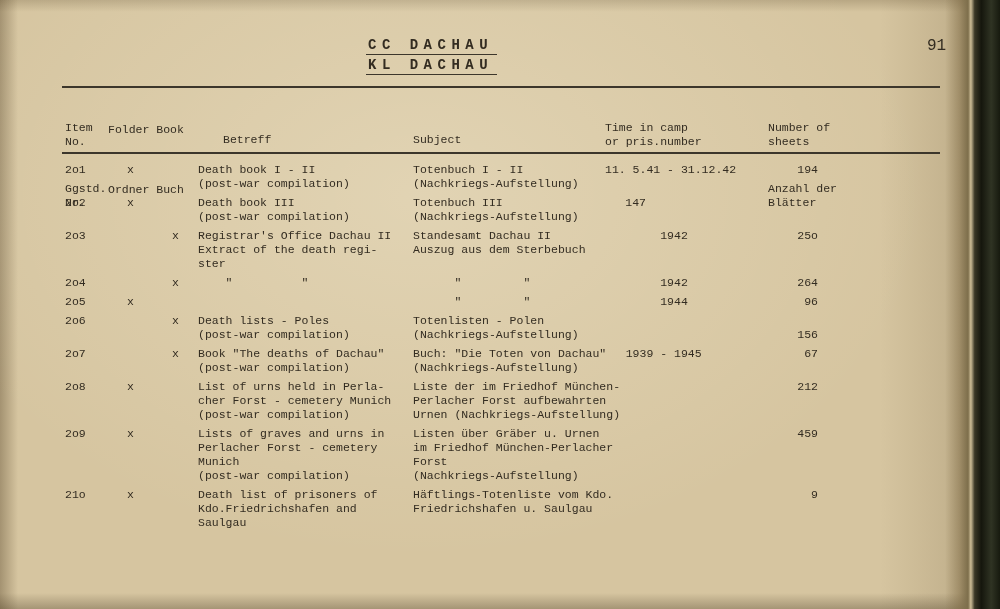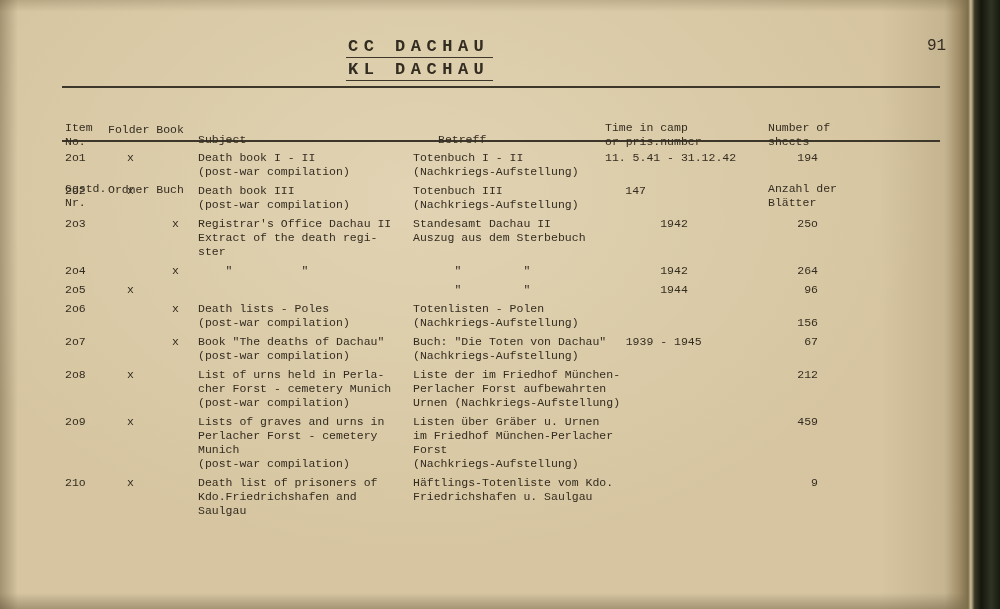--- a/index.html
+++ b/index.html
@@ -23,31 +23,31 @@
       rgba(120,100,62,0.45) 26%,
       #7d6e4b 42%,
       #cdbd97 47%,
       #3a3726 54%,
       #15160d 66%,
       #2f3323 84%,
       #171a0f 100%);
   }
   .title-block { position:absolute; left:346px; top:37px; text-align:center; }
   .title-line {
-    font-size:17px; font-weight:bold; letter-spacing:5.5px;
-    border-bottom:1px solid #3c362b; padding:0 4px 1px 2px; white-space:pre;
+    font-size:14px; font-weight:bold; letter-spacing:5.5px;
+    border-bottom:1px solid #3c362b; padding:0 4px 1px 2px; white-space:pre;margin-left:20px;
   }
   .title-line + .title-line { margin-top:2px; }
   .page-number { position:absolute; left:927px; top:37px; font-size:16px; }
 
   .doc-table { position:absolute; left:62px; top:86px; width:878px; font-size:11.5px; }
   .thead {
     display:grid; grid-template-columns:46px 90px 215px 192px 163px 172px;
     border-top:2px solid #3c362b; border-bottom:2px solid #3c362b;
-    height:56px; line-height:14px;
+    height:68px; line-height:14px;
   }
   .hcell { white-space:pre; padding-top:5px; }
   .hcell .de { margin-top:5px; }
   .hcell-fb .en { padding-top:2px; }
   .hcell-fb .de { margin-top:18px; }
   .hcell-mid { padding-top:17px; }
   .hcell-betreff { padding-left:25px; }
   .hcell-no { padding-left:3px; }
 
   .tbody { padding-top:9px; }
@@ -78,25 +78,25 @@
       <div class="hcell hcell-no">
         <div class="en">Item
 No.</div>
         <div class="de">Ggstd.
 Nr.</div>
       </div>
       <div class="hcell hcell-fb">
         <div class="en">Folder Book</div>
         <div class="de">Ordner Buch</div>
       </div>
+      <div class="hcell hcell-mid hcell-betreff">
+        <div class="de" style="margin-top:0">Betreff</div>
+      </div>
       <div class="hcell hcell-mid">
         <div class="en">Subject</div>
-      </div>
-      <div class="hcell hcell-mid hcell-betreff">
-        <div class="de" style="margin-top:0">Betreff</div>
       </div>
       <div class="hcell">
         <div class="en">Time in camp
 or pris.number</div>
       </div>
       <div class="hcell">
         <div class="en">Number of
 sheets</div>
         <div class="de">Anzahl der
 Blätter</div>

